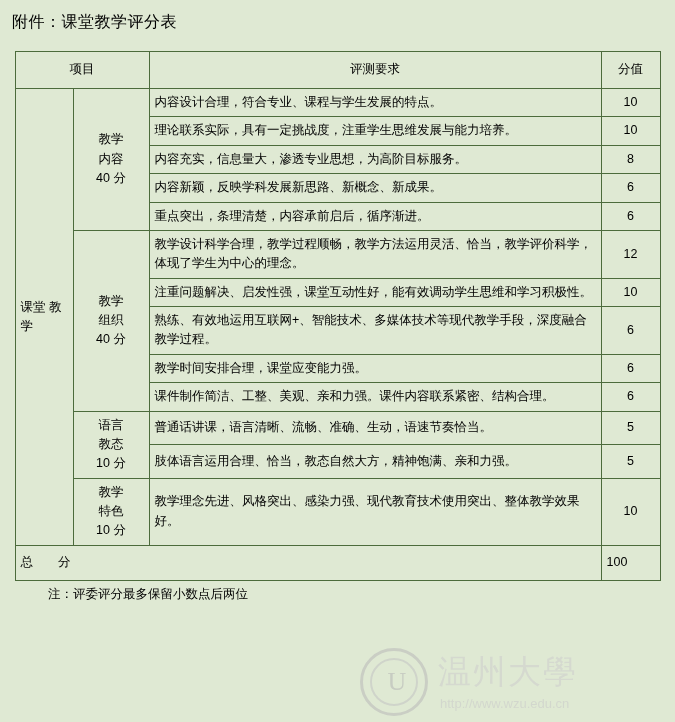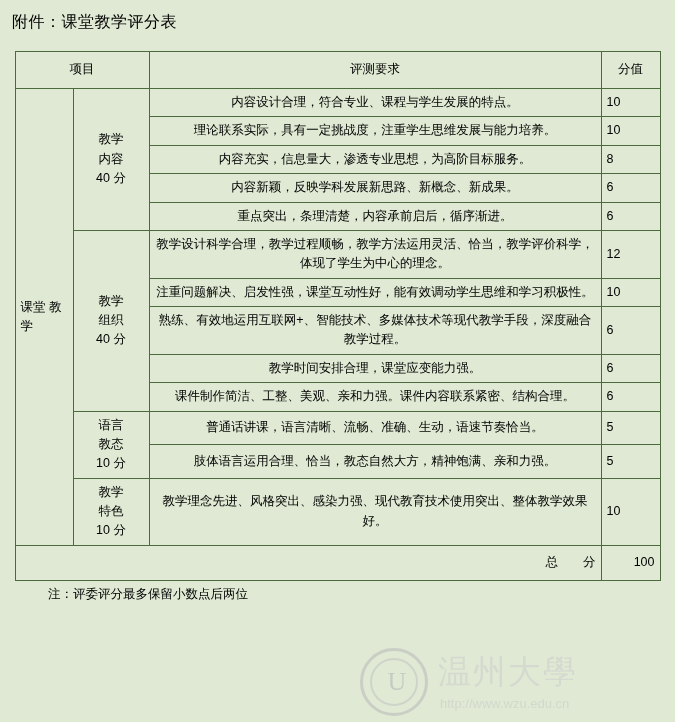--- a/index.html
+++ b/index.html
@@ -56,28 +56,29 @@
     font-size: 12.5px;
     line-height: 2.0;
   }
   .vcell .ln { display: block; }
   .item-cell {
     text-align: left;
     font-size: 12.5px;
     line-height: 2.2;
   }
   .req {
-    text-align: center;
+    text-align: left;
     padding-left: 8px;
     padding-right: 6px;
   }
   .score {
+    text-align: center;
   }
   .total-row td {
-    text-align: right;
+    text-align: left;
     height: 26px;
   }
   .note {
     font-size: 12.5px;
     padding: 5px 16px 0 48px;
   }
   
   .watermark {
     position: absolute;
     left: 360px;

